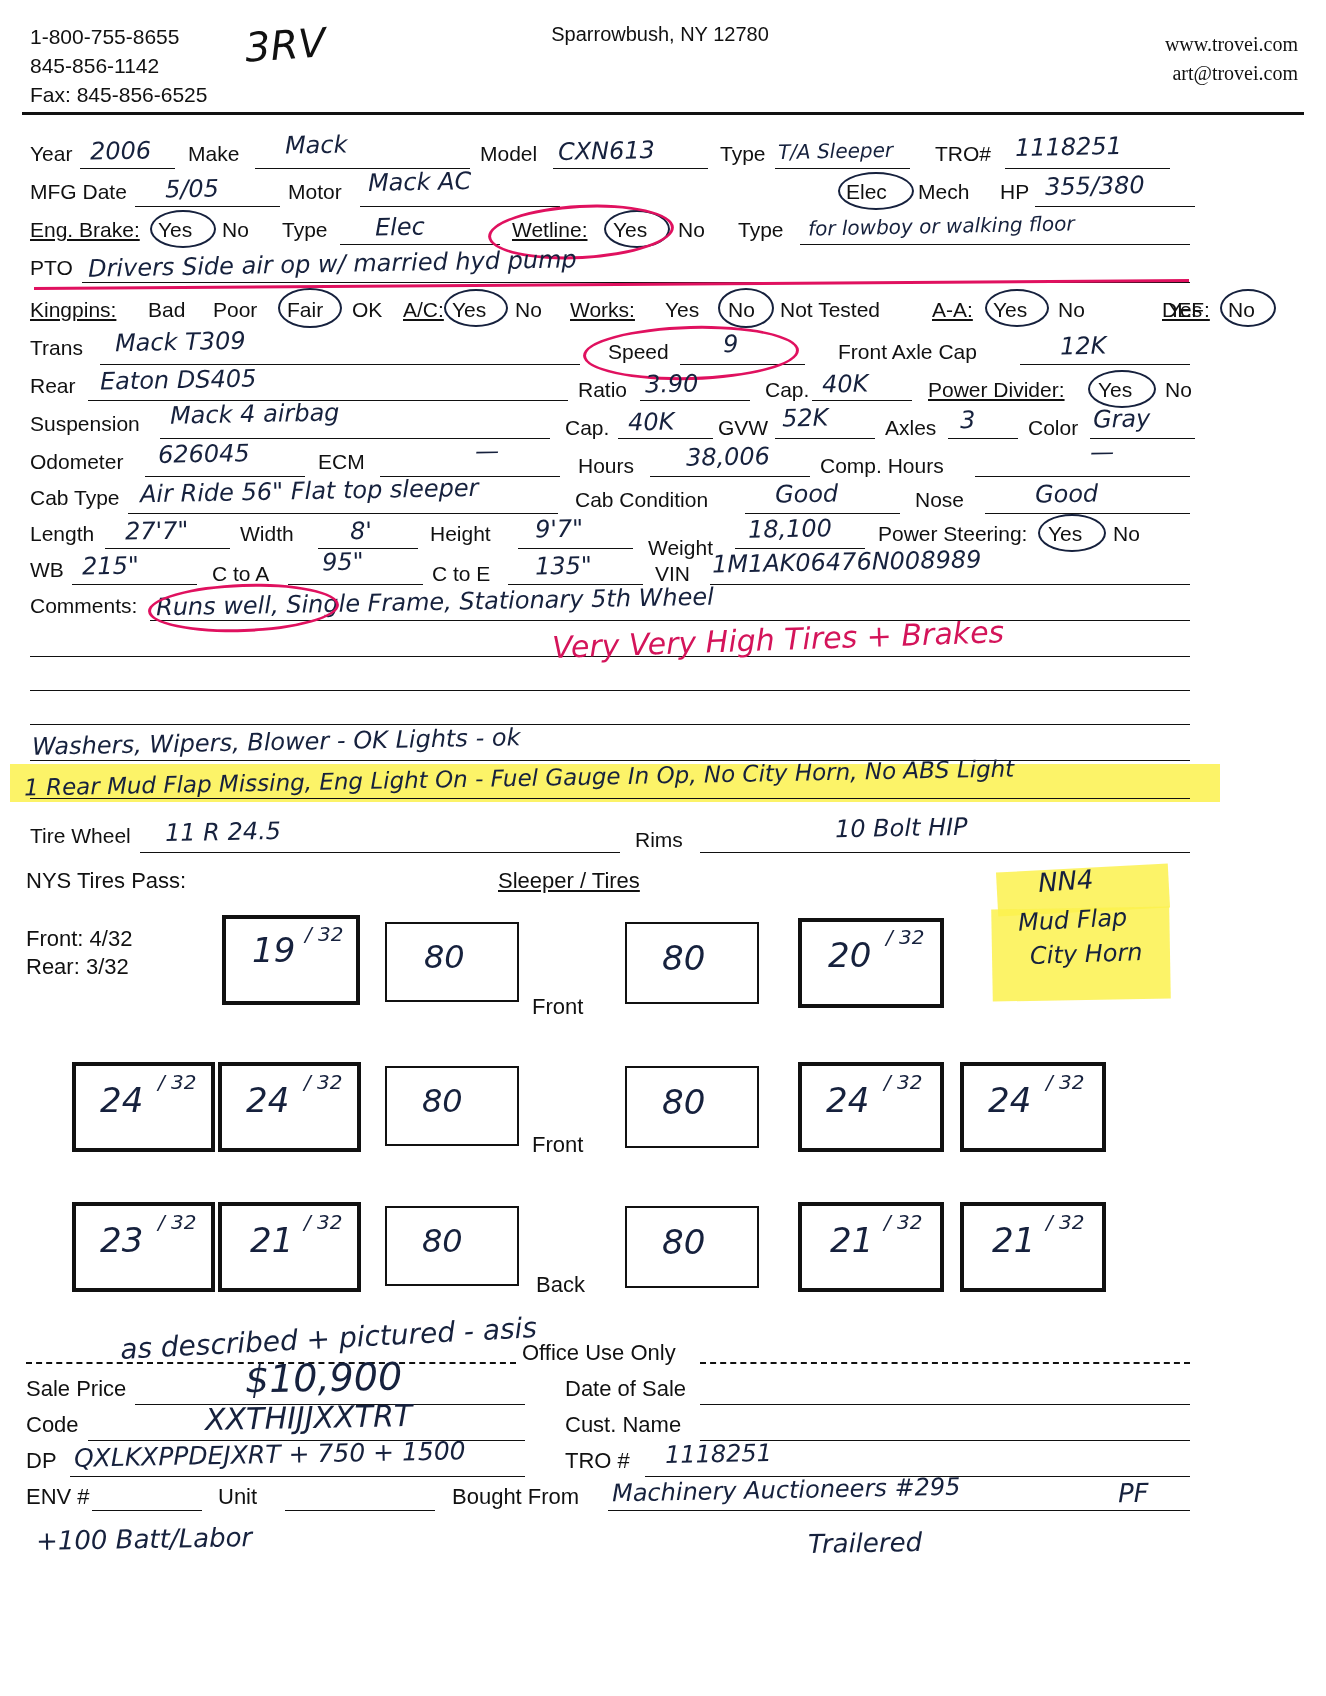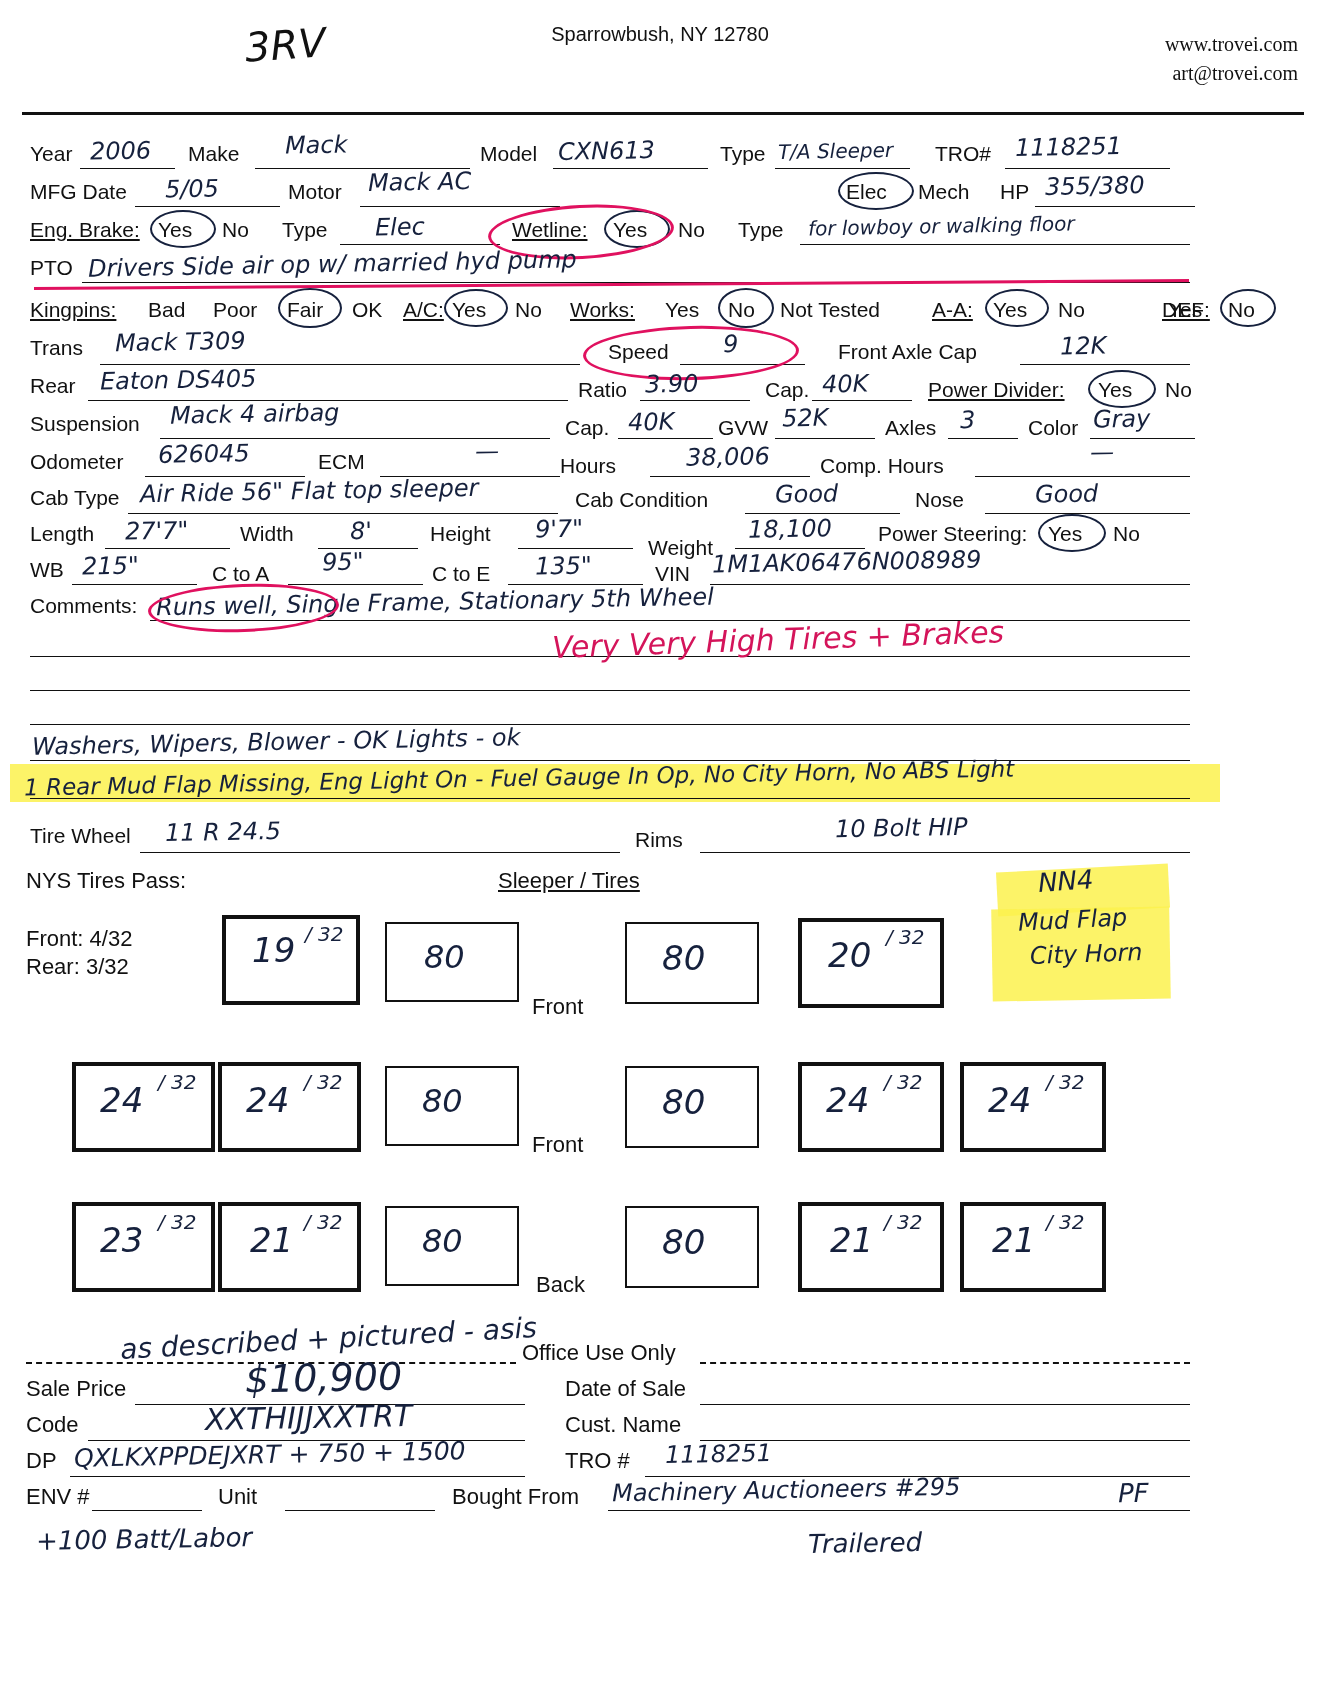--- a/index.html
+++ b/index.html
@@ -40,20 +40,25 @@
 
   .dash{position:absolute;border-bottom:2px dashed #111;}
   .office{position:absolute;font-family:"Liberation Sans",sans-serif;font-size:22px;}
 </style>
 </head>
 <body>
 
 <div class="page">
 
   <div class="hdr">
+    <div class="hdr-left">
+      <div>1-800-755-8655</div>
+      <div>845-856-1142</div>
+      <div>Fax: 845-856-6525</div>
+    </div>
     <div class="hw lg blk" style="left:245px;top:22px;font-size:40px;transform:rotate(-4deg);">3RV</div>
     <div class="hdr-center">
       <div class="hdr-sub">Sparrowbush, NY 12780</div>
     </div>
     <div class="hdr-right">
       <div>www.trovei.com</div>
       <div>art@trovei.com</div>
     </div>
   </div>
   <div class="rule"></div>
@@ -194,21 +199,21 @@
   <div class="hw" style="left:1093px;top:405px;">Gray</div>
 
   <div class="lbl" style="left:30px;top:450px;">Odometer</div>
   <div class="line" style="left:145px;top:476px;width:160px;"></div>
   <div class="hw" style="left:158px;top:440px;">626045</div>
 
   <div class="lbl" style="left:318px;top:450px;">ECM</div>
   <div class="line" style="left:380px;top:476px;width:180px;"></div>
   <div class="hw" style="left:475px;top:437px;">—</div>
 
-  <div class="lbl" style="left:560px;top:454px;">Hours</div>
+  <div class="lbl" style="left:578px;top:454px;">Hours</div>
   <div class="line" style="left:650px;top:476px;width:160px;"></div>
   <div class="hw" style="left:686px;top:443px;">38,006</div>
 
   <div class="lbl" style="left:820px;top:454px;">Comp. Hours</div>
   <div class="line" style="left:975px;top:476px;width:215px;"></div>
   <div class="hw" style="left:1090px;top:438px;">—</div>
 
   <div class="lbl" style="left:30px;top:486px;">Cab Type</div>
   <div class="line" style="left:128px;top:513px;width:430px;"></div>
   <div class="hw" style="left:140px;top:477px;">Air Ride   56" Flat top sleeper</div>

